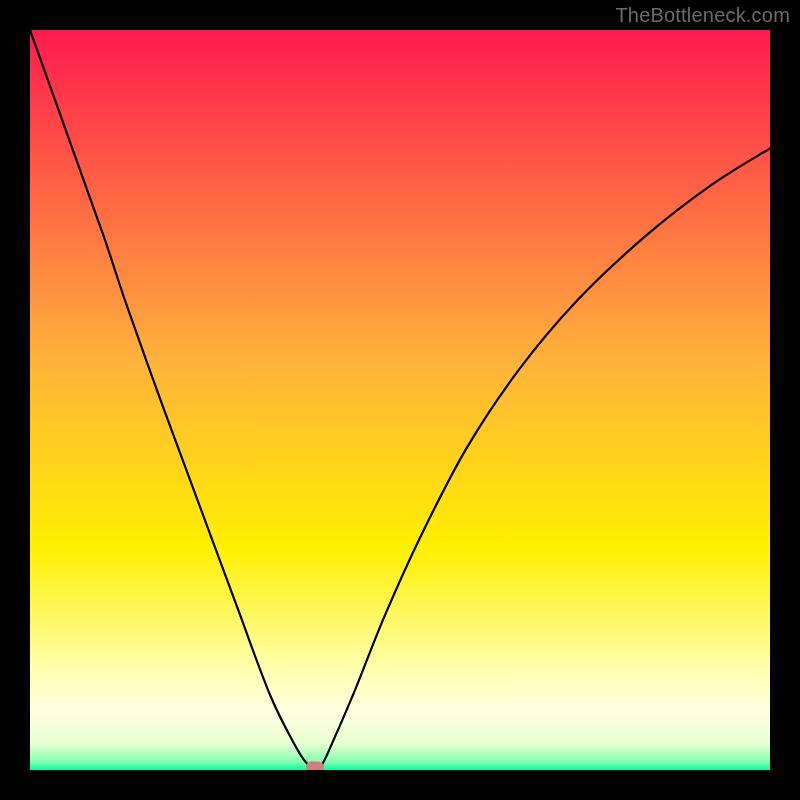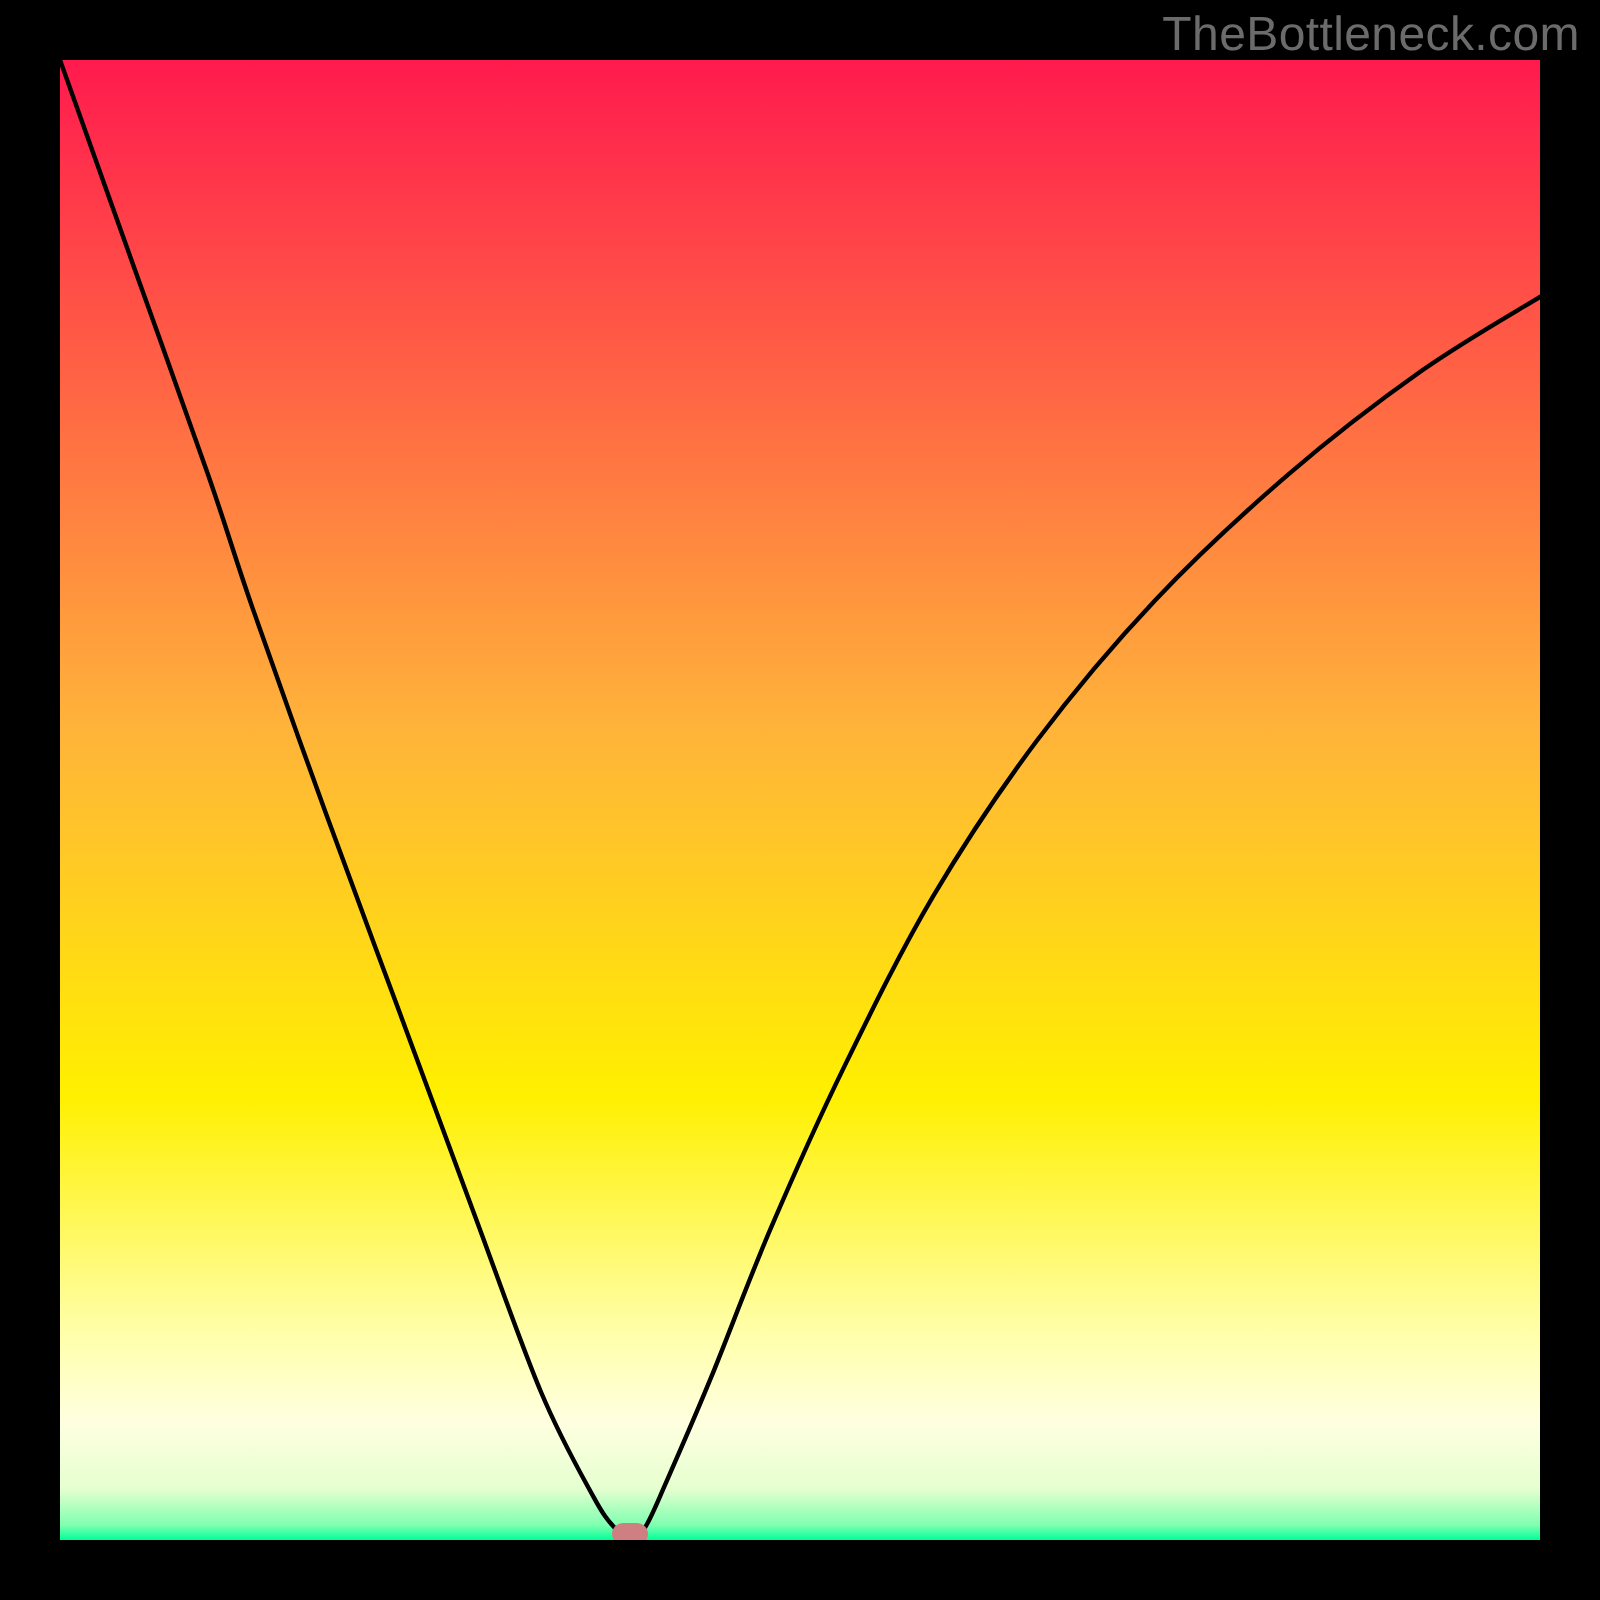--- a/index.html
+++ b/index.html
@@ -26,21 +26,21 @@
   }
   .gradient {
     position: absolute;
     left: 0; top: 0; right: 0; bottom: 0;
   }
   .watermark {
     position: absolute;
     top: 4px;
     right: 10px;
     color: #6b6b6b;
-    font-size: 24px;
+    font-size: 20px;
     font-weight: 500;
     letter-spacing: 0.2px;
     user-select: none;
   }
   svg.curve {
     position: absolute;
     left: 0; top: 0;
     width: 740px;
     height: 740px;
   }

